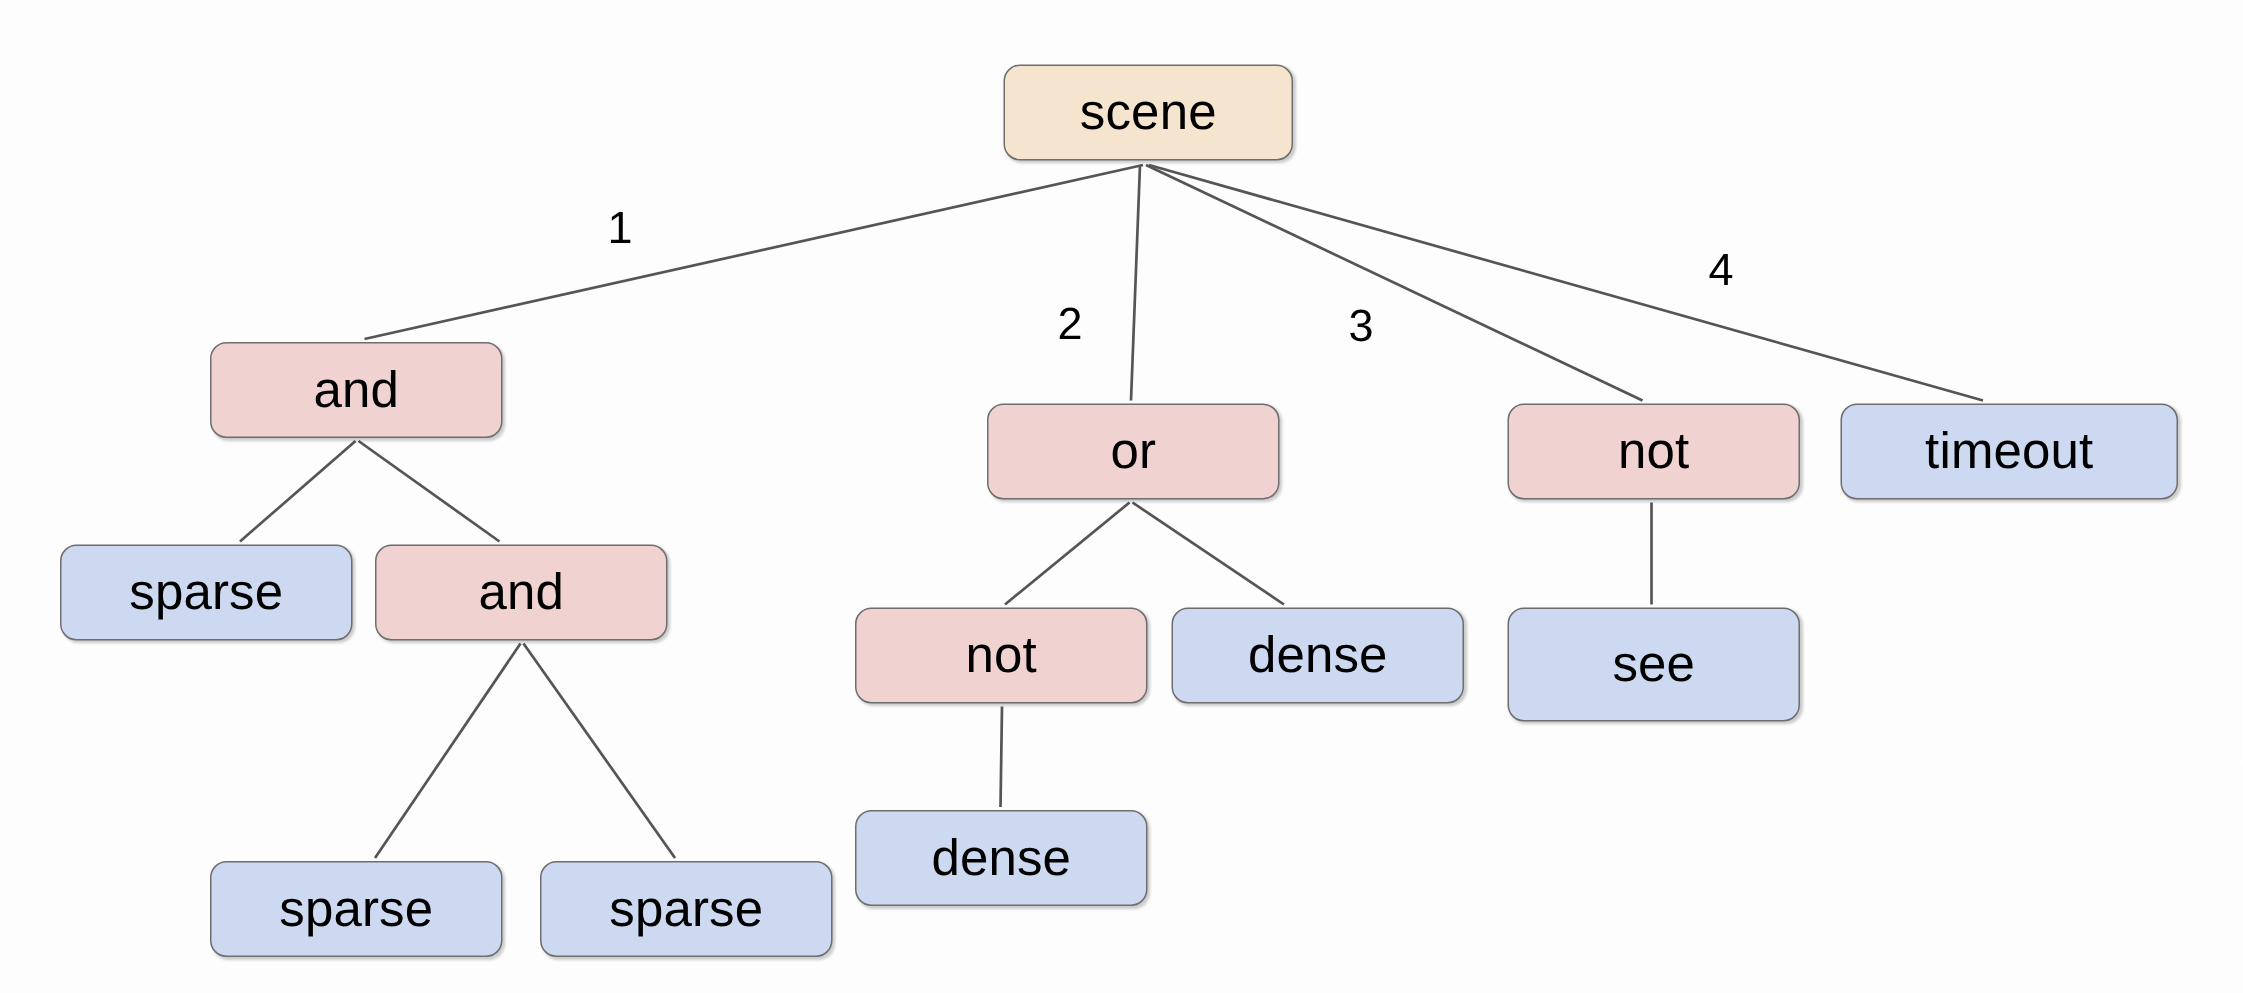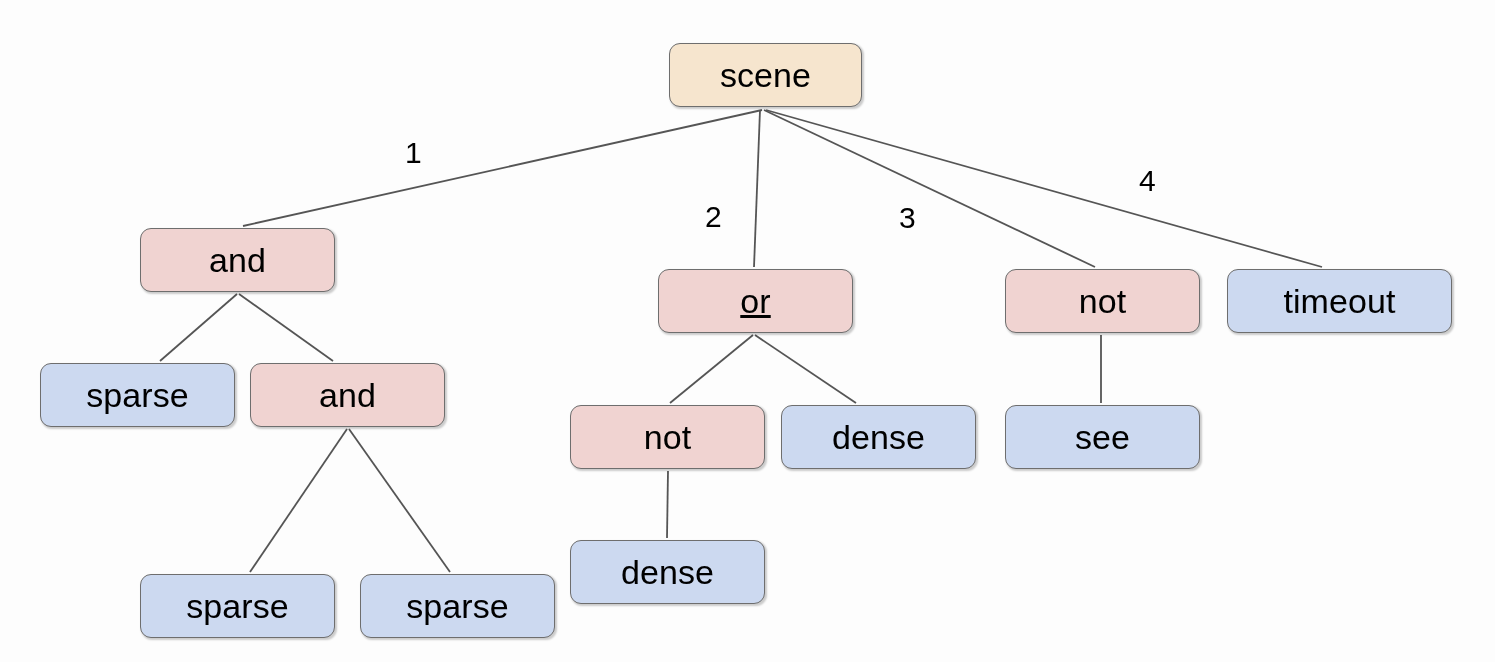--- a/index.html
+++ b/index.html
@@ -71,42 +71,42 @@
       <line x1="1101" y1="335" x2="1101" y2="403" stroke="#555555" stroke-width="1.8"></line>
     </svg>
 
   <div id="node-layer">
       <div class="node" style="left: 669px; top: 43px; width: 193px; height: 64px; background: rgb(246, 229, 206); border-color: rgb(110, 110, 110);">
         <span class="node-label">scene</span>
       </div>
       <div class="node" style="left: 140px; top: 228px; width: 195px; height: 64px; background: rgb(240, 211, 209); border-color: rgb(110, 110, 110);">
         <span class="node-label">and</span>
       </div>
-      <div class="node" style="left: 658px; top: 269px; width: 195px; height: 64px; background: rgb(240, 211, 209); border-color: rgb(110, 110, 110); text-decoration: underline;">
+      <div class="node" style="left: 658px; top: 269px; width: 195px; height: 64px; background: rgb(240, 211, 209); border-color: rgb(110, 110, 110);">
         <span class="node-label">or</span>
       </div>
       <div class="node" style="left: 1005px; top: 269px; width: 195px; height: 64px; background: rgb(240, 211, 209); border-color: rgb(110, 110, 110);">
         <span class="node-label">not</span>
       </div>
       <div class="node" style="left: 1227px; top: 269px; width: 225px; height: 64px; background: rgb(204, 217, 240); border-color: rgb(110, 110, 110);">
         <span class="node-label">timeout</span>
       </div>
       <div class="node" style="left: 40px; top: 363px; width: 195px; height: 64px; background: rgb(204, 217, 240); border-color: rgb(110, 110, 110);">
         <span class="node-label">sparse</span>
       </div>
       <div class="node" style="left: 250px; top: 363px; width: 195px; height: 64px; background: rgb(240, 211, 209); border-color: rgb(110, 110, 110);">
         <span class="node-label">and</span>
       </div>
       <div class="node" style="left: 570px; top: 405px; width: 195px; height: 64px; background: rgb(240, 211, 209); border-color: rgb(110, 110, 110);">
         <span class="node-label">not</span>
       </div>
       <div class="node" style="left: 781px; top: 405px; width: 195px; height: 64px; background: rgb(204, 217, 240); border-color: rgb(110, 110, 110);">
         <span class="node-label">dense</span>
       </div>
-      <div class="node" style="left: 1005px; top: 405px; width: 195px; height: 64px; background: rgb(204, 217, 240); border-color: rgb(110, 110, 110);">
+      <div class="node" style="left: 1005px; top: 405px; width: 195px; height: 76px; background: rgb(204, 217, 240); border-color: rgb(110, 110, 110);">
         <span class="node-label">see</span>
       </div>
       <div class="node" style="left: 140px; top: 574px; width: 195px; height: 64px; background: rgb(204, 217, 240); border-color: rgb(110, 110, 110);">
         <span class="node-label">sparse</span>
       </div>
       <div class="node" style="left: 360px; top: 574px; width: 195px; height: 64px; background: rgb(204, 217, 240); border-color: rgb(110, 110, 110);">
         <span class="node-label">sparse</span>
       </div>
       <div class="node" style="left: 570px; top: 540px; width: 195px; height: 64px; background: rgb(204, 217, 240); border-color: rgb(110, 110, 110);">
         <span class="node-label">dense</span>

